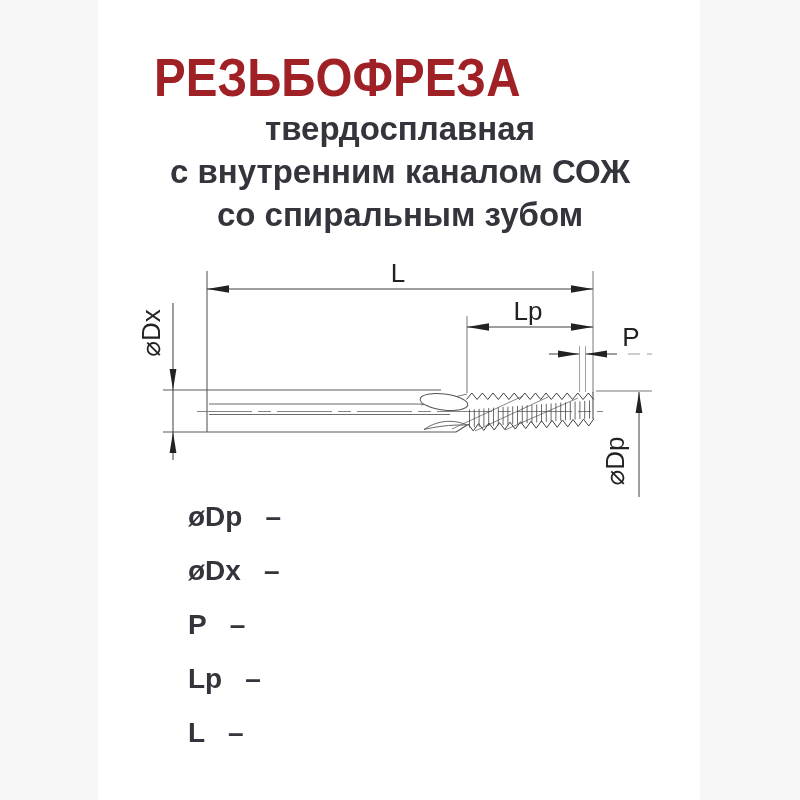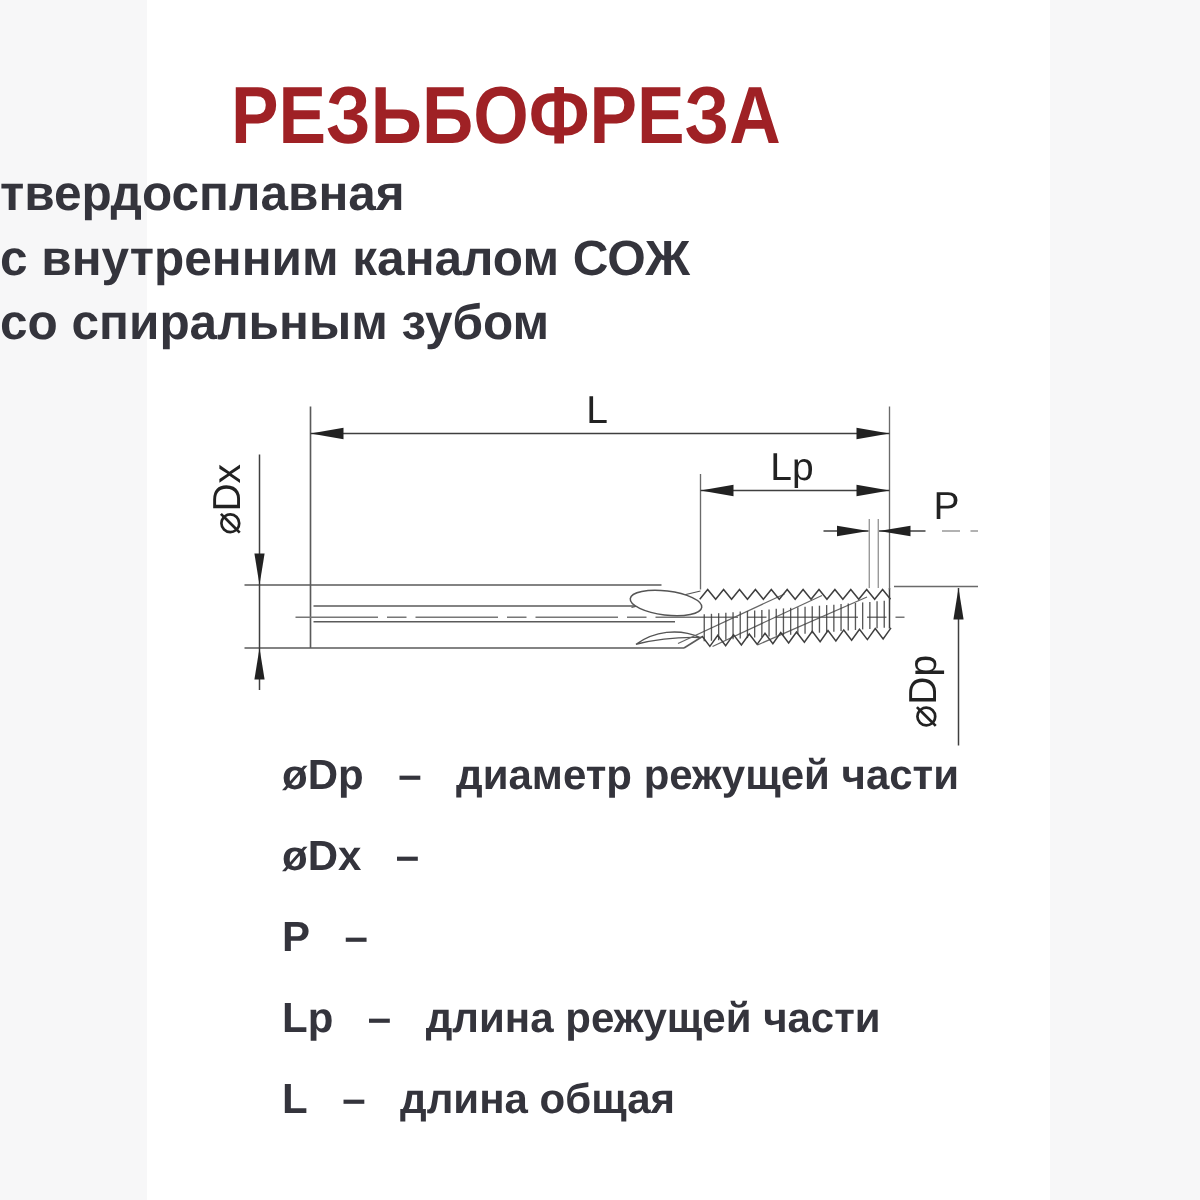--- a/index.html
+++ b/index.html
@@ -4,21 +4,21 @@
 <style>
   html,body{margin:0;padding:0;background:#fff;}
   .page{position:relative;width:800px;height:800px;background:#ffffff;overflow:hidden;
         font-family:"Liberation Sans",sans-serif;}
   .band{position:absolute;top:0;bottom:0;background:#f7f7f8;}
   .band.left{left:0;width:98px;}
   .band.right{left:700px;width:100px;}
   .title{position:absolute;top:50px;left:0;width:675px;text-align:center;
          font-size:54px;line-height:54px;font-weight:bold;color:#9f2125;white-space:nowrap;}
   .title span{display:inline-block;transform:scaleX(.88);transform-origin:center;}
-  .subtitle{position:absolute;top:107px;left:0;width:800px;
+  .subtitle{position:absolute;top:107px;left:0;width:800px;text-align:center;
             font-size:33px;line-height:43px;font-weight:bold;color:#34343c;}
   .drawing-svg{position:absolute;left:0;top:0;width:800px;height:800px;}
   .legend{position:absolute;left:188px;top:503px;color:#34343c;
           font-size:28px;font-weight:bold;}
   .legend-row{display:flex;align-items:baseline;gap:23px;line-height:28px;margin-bottom:26px;white-space:nowrap;}
   .dim-label{font-family:"Liberation Sans",sans-serif;font-size:26px;fill:#222222;font-weight:normal;}
 </style>
 </head>
 <body>
 
@@ -135,34 +135,31 @@
       <line x1="639" y1="392" x2="639" y2="497" stroke="#3f3f3f" stroke-width="1"></line>
       <polygon points="639,392 635.6,413 642.4,413" fill="#222"></polygon>
       <text class="dim-label" x="624" y="461" text-anchor="middle" transform="rotate(-90 624 461)">⌀Dp</text>
     </g>
   </svg>
 
   <div class="legend">
     <div class="legend-row">
       <span>øDp</span>
         <span>–</span>
-        <span>диаметр режущей части</span>
     </div>
     <div class="legend-row">
       <span>øDx</span>
         <span>–</span>
     </div>
     <div class="legend-row">
       <span>P</span>
         <span>–</span>
     </div>
     <div class="legend-row">
       <span>Lp</span>
         <span>–</span>
-        <span>длина режущей части</span>
     </div>
     <div class="legend-row">
       <span>L</span>
         <span>–</span>
-        <span>длина общая</span>
     </div>
   </div>
 </div>
 
 </body></html>

